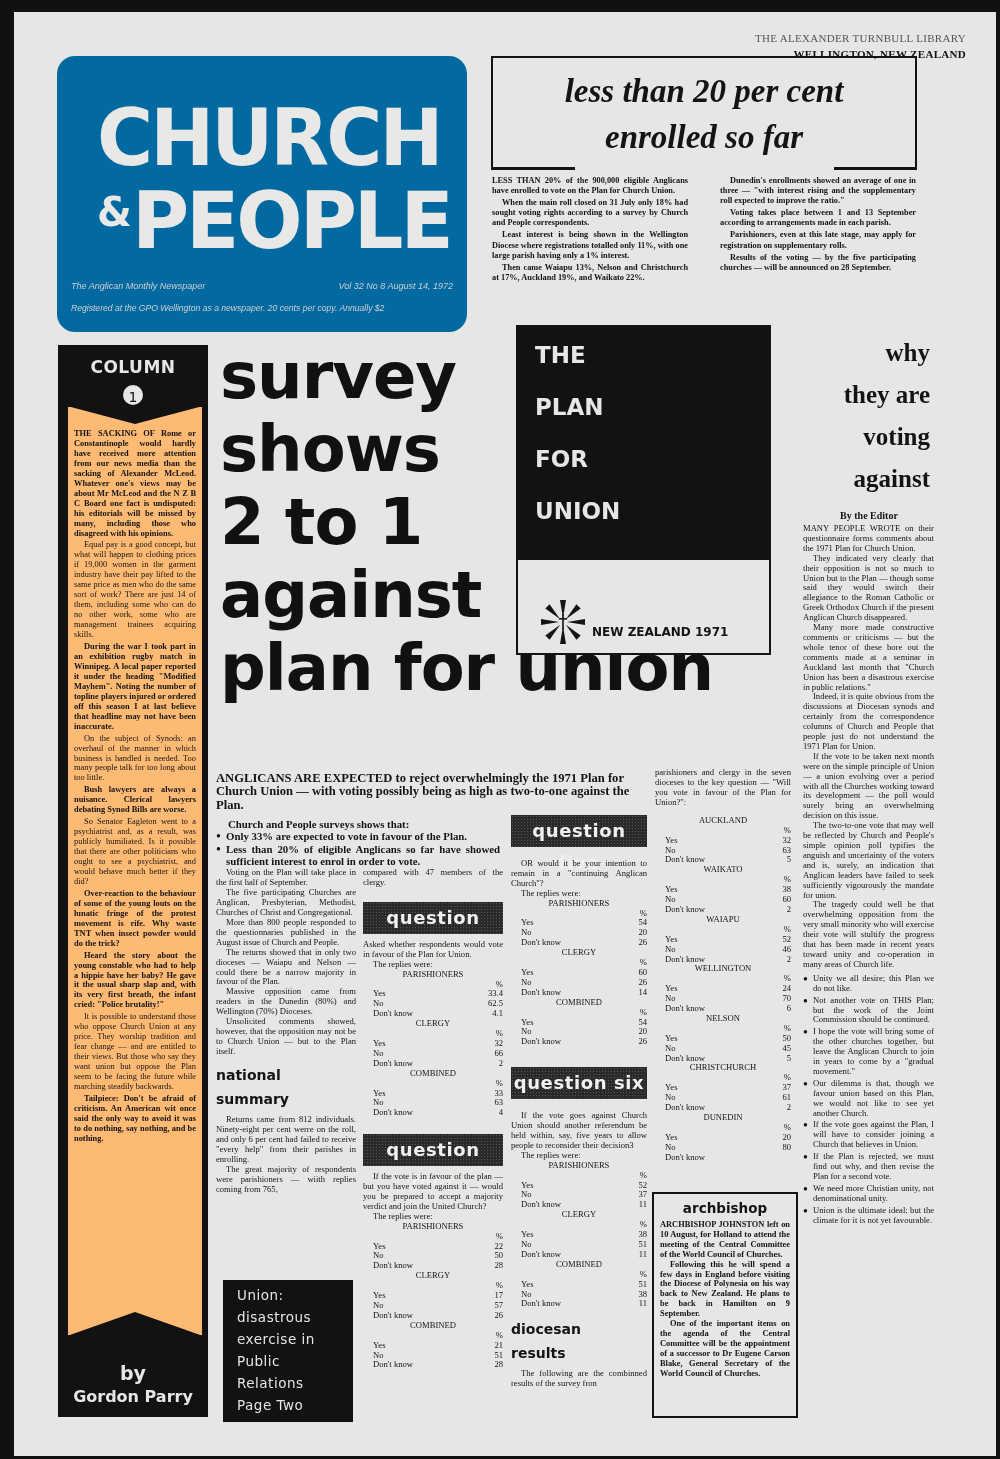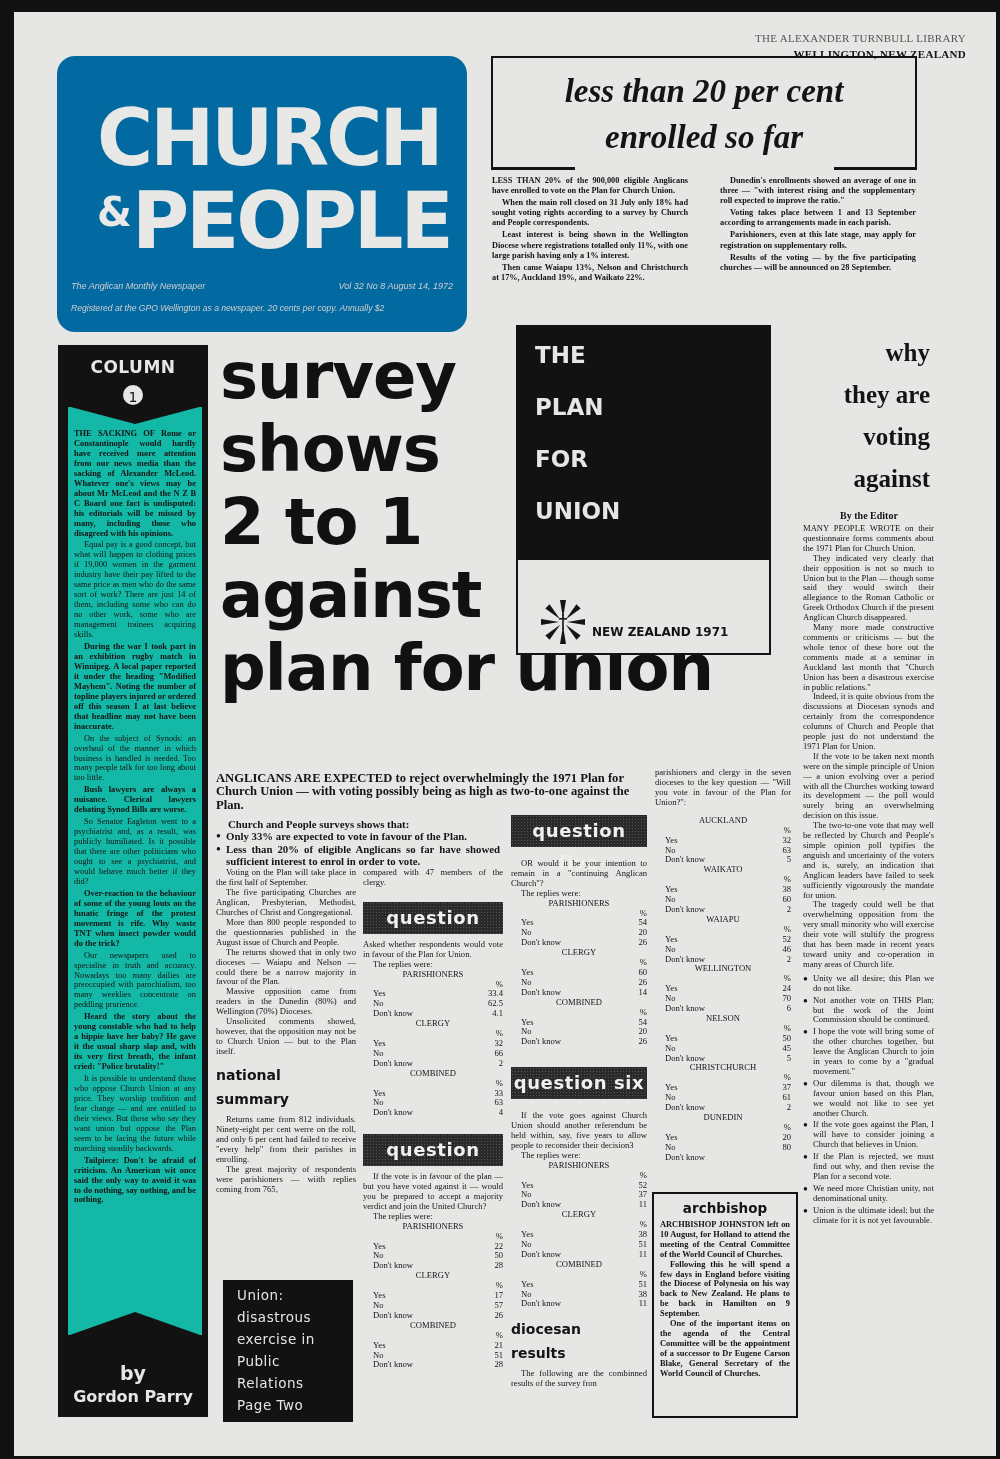--- a/index.html
+++ b/index.html
@@ -26,21 +26,21 @@
   .enrolled-box { left: 477px; top: 44px; width: 426px; height: 111px; border: 2px solid #141414; border-bottom: none; text-align: center; }
   .enrolled-box .h { font-family: "Liberation Serif", serif; font-style: italic; font-weight: bold; font-size: 33px; line-height: 46px; margin-top: 10px; }
   .enrolled-rule-l { left: 477px; top: 155px; width: 84px; height: 3px; background: #141414; }
   .enrolled-rule-r { left: 820px; top: 155px; width: 83px; height: 3px; background: #141414; }
   .enr-col { top: 164px; width: 196px; font-size: 8.3px; line-height: 10.1px; font-weight: bold; font-family: "Liberation Serif", serif; }
   .enr-col p { text-indent: 10px; margin-bottom: 2px; }
   .enr-col p.first { text-indent: 0; }
 
   
   .col1 { left: 44px; top: 333px; width: 150px; height: 1072px; background: #121212; }
-  .col1-inner { position: absolute; left: 10px; right: 6px; top: 62px; bottom: 82px; background: #14b8a6; }
+  .col1-inner { position: absolute; left: 10px; right: 6px; top: 62px; bottom: 82px; background: #fdba74; }
   .col1-head { position: absolute; left: 0; right: 0; top: 12px; text-align: center; color: #e6e6e4; font-family: "DejaVu Sans", sans-serif; font-weight: bold; font-size: 17px; letter-spacing: 0.5px; }
   .col1-num { position: absolute; left: 63px; top: 38px; width: 24px; height: 24px; border-radius: 50%; background: #e6e6e4; color: #121212; font-family: "DejaVu Sans", sans-serif; font-size: 14px; text-align: center; line-height: 24px; border: 2px solid #121212; }
   .col1-text { position: absolute; left: 6px; right: 6px; top: 22px; font-size: 8.4px; line-height: 9.95px; }
   .col1-text p { text-indent: 10px; margin-bottom: 2px; }
   .col1-text p.b { font-weight: bold; }
   .col1-text p.first { text-indent: 0; }
   .col1-by { position: absolute; left: 0; right: 0; bottom: 8px; text-align: center; color: #e6e6e4; font-family: "DejaVu Sans", sans-serif; font-weight: bold; font-size: 16px; line-height: 24px; }
   .col1-by .by { font-size: 19px; }
 
   
@@ -144,21 +144,20 @@
           <polygon points="0,24 136,24 68,0" fill="#121212"></polygon>
         </svg>
       <div class="col1-text">
         <p class="b first">THE SACKING OF Rome or Constantinople would hardly have received more attention from our news media than the sacking of Alexander McLeod. Whatever one's views may be about Mr McLeod and the N Z B C Board one fact is undisputed: his editorials will be missed by many, including those who disagreed with his opinions.</p>
         <p>Equal pay is a good concept, but what will happen to clothing prices if 19,000 women in the garment industry have their pay lifted to the same price as men who do the same sort of work? There are just 14 of them, including some who can do no other work, some who are management trainees acquiring skills.</p>
         <p class="b">During the war I took part in an exhibition rugby match in Winnipeg. A local paper reported it under the heading "Modified Mayhem". Noting the number of topline players injured or ordered off this season I at last believe that headline may not have been inaccurate.</p>
         <p>On the subject of Synods: an overhaul of the manner in which business is handled is needed. Too many people talk for too long about too little.</p>
         <p class="b">Bush lawyers are always a nuisance. Clerical lawyers debating Synod Bills are worse.</p>
         <p>So Senator Eagleton went to a psychiatrist and, as a result, was publicly humiliated. Is it possible that there are other politicians who ought to see a psychiatrist, and would behave much better if they did?</p>
         <p class="b">Over-reaction to the behaviour of some of the young louts on the lunatic fringe of the protest movement is rife. Why waste TNT when insect powder would do the trick?</p>
-        <p>Our newspapers used to specialise in truth and accuracy. Nowadays too many dailies are preoccupied with parochialism, too many weeklies concentrate on peddling prurience.</p>
         <p class="b">Heard the story about the young constable who had to help a hippie have her baby? He gave it the usual sharp slap and, with its very first breath, the infant cried: "Police brutality!"</p>
         <p>It is possible to understand those who oppose Church Union at any price. They worship tradition and fear change — and are entitled to their views. But those who say they want union but oppose the Plan seem to be facing the future while marching steadily backwards.</p>
         <p class="b">Tailpiece: Don't be afraid of criticism. An American wit once said the only way to avoid it was to do nothing, say nothing, and be nothing.</p>
       </div>
     </div>
     <div class="col1-num">1</div>
     <div class="col1-by">
       <div class="by">by</div>
       <div>Gordon Parry</div>
     </div>

